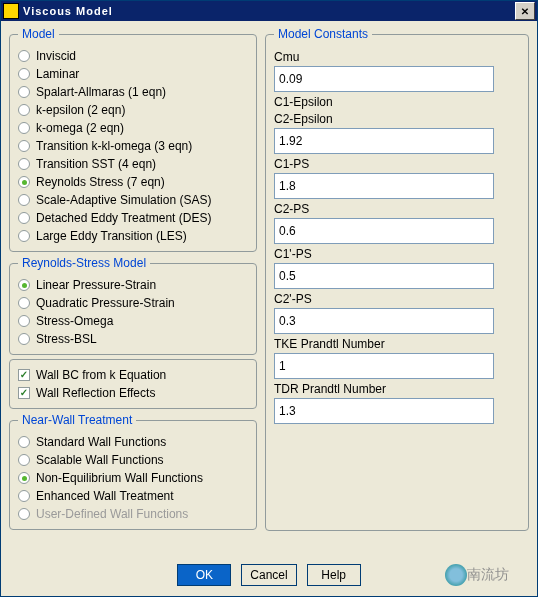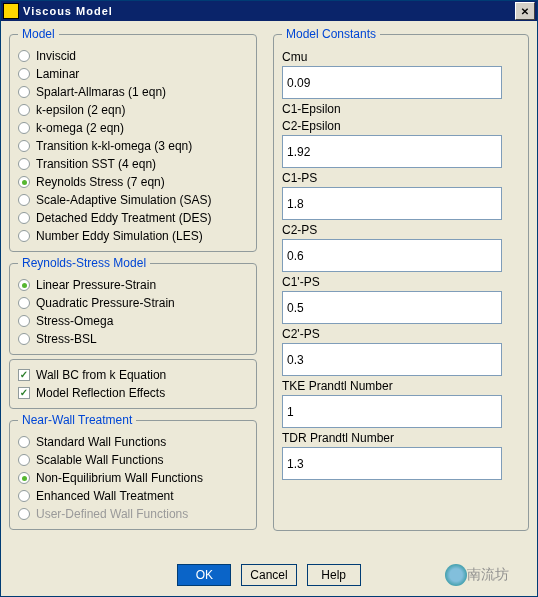--- a/index.html
+++ b/index.html
@@ -47,21 +47,21 @@
     display: flex;
     align-items: center;
     justify-content: center;
     cursor: pointer;
     color:#000;
     font-weight:bold;
   }
   .content {
     display: flex;
     padding: 6px 8px 2px 8px;
-    gap: 16px;
+    gap: 8px;
   }
   .left-col { flex: 0 0 248px; display:flex; flex-direction:column; gap:4px;}
   .right-col { flex: 1; }
   fieldset {
     border: 1px solid #919b9c;
     border-radius: 4px;
     padding: 6px 6px 6px 8px;
     margin: 0;
     background: #ece9d8;
   }
@@ -100,21 +100,21 @@
     color:#2a7e2a;
     line-height:1;
   }
   .check.sel::after { content:"✓"; font-weight:bold; }
   .const-label {
     margin: 3px 0 2px 0;
   }
   .const-input {
     border: 1px solid #7f9db9;
     background: #fff;
-    height: 33px;
+    height: 26px;
     padding: 10px 4px;
     width: 220px;
     font-family: inherit;
     font-size: 12px;
     box-sizing: border-box;
     display:block;
   }
   .right-col fieldset { height: 490px; }
   .bottom-bar {
     width: 100%;
@@ -208,21 +208,21 @@
             <div class="opt">
               <span class="radio"></span>
               <span>Scale-Adaptive Simulation (SAS)</span>
             </div>
             <div class="opt">
               <span class="radio"></span>
               <span>Detached Eddy Treatment (DES)</span>
             </div>
             <div class="opt">
               <span class="radio"></span>
-              <span>Number Eddy Simulation (LES)</span>
+              <span>Large Eddy Transition (LES)</span>
             </div>
           </div>
       </fieldset>
 
       <fieldset>
         <legend>Reynolds-Stress Model</legend>
         <div id="rsm-list">
             <div class="opt">
               <span class="radio sel"></span>
               <span>Linear Pressure-Strain</span>
@@ -243,21 +243,21 @@
       </fieldset>
 
       <fieldset>
         <div id="rso-list">
             <div class="opt">
               <span class="check sel"></span>
               <span>Wall BC from k Equation</span>
             </div>
             <div class="opt">
               <span class="check sel"></span>
-              <span>Model Reflection Effects</span>
+              <span>Wall Reflection Effects</span>
             </div>
           </div>
       </fieldset>
 
       <fieldset>
         <legend>Near-Wall Treatment</legend>
         <div id="nwt-list">
             <div class="opt">
               <span class="radio"></span>
               <span>Standard Wall Functions</span>

